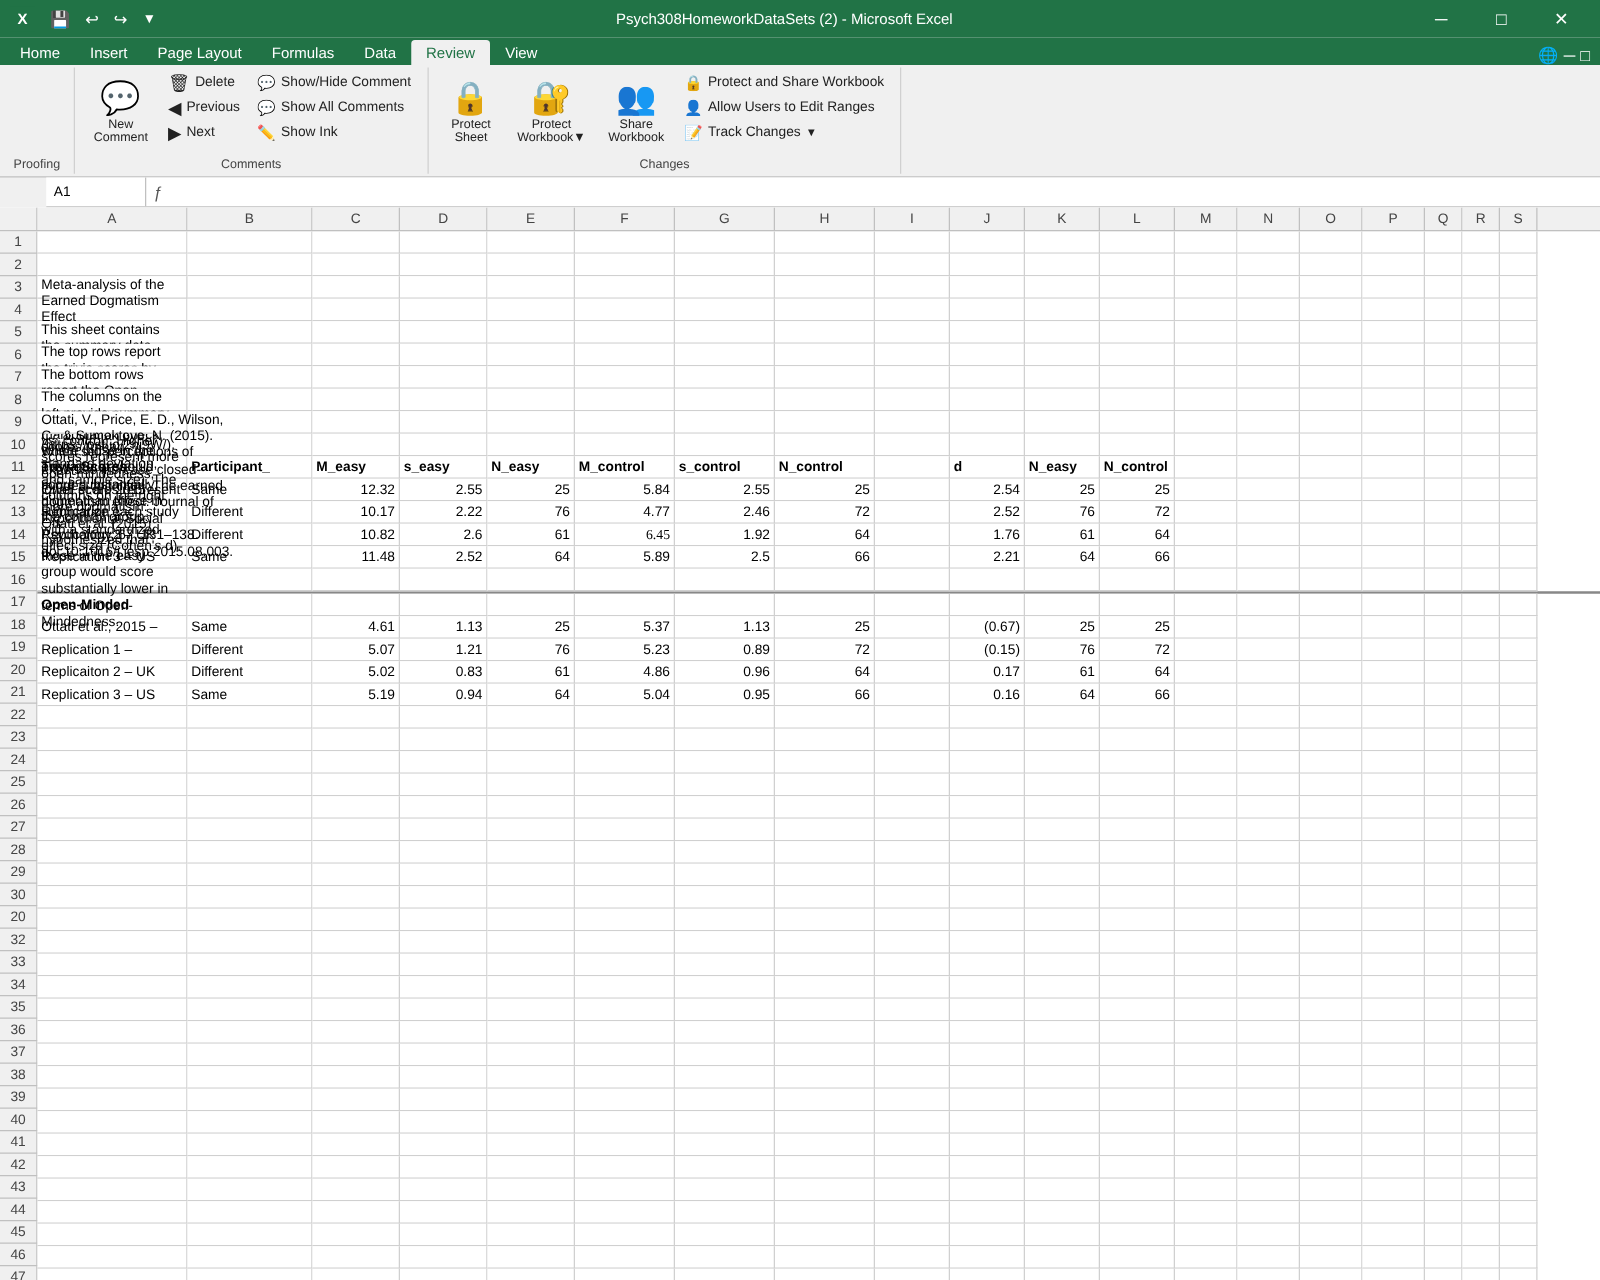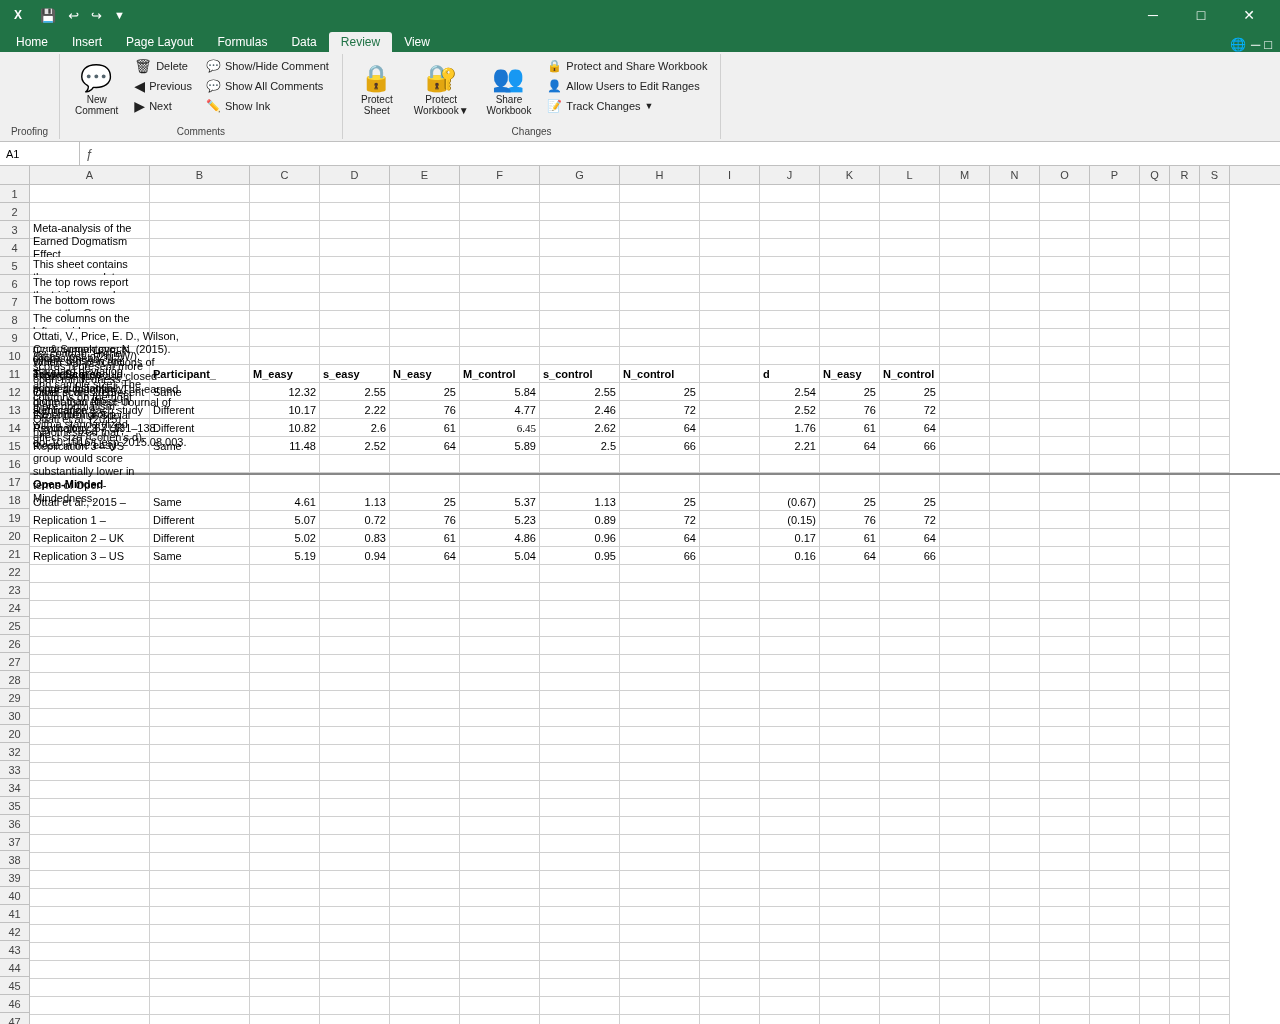--- a/index.html
+++ b/index.html
@@ -115,20 +115,21 @@
       gap: 0px;
     }
 
     
     .formula-bar {
       height: 24px;
       background: white;
       border-bottom: 1px solid #c0c0c0;
       display: flex;
       align-items: center;
+      margin-left: 37px;
     }
     .name-box {
       width: 80px;
       border-right: 1px solid #c0c0c0;
       padding: 0 6px;
       font-size: 11px;
       height: 100%;
       display: flex;
       align-items: center;
     }
@@ -221,20 +222,21 @@
 <div class="title-bar">
   <div class="left qat">
     <div style="width:20px;height:20px;background:#217346;display:flex;align-items:center;justify-content:center;margin-right:4px;">
       <span style="color:white;font-weight:bold;font-size:12px;">X</span>
     </div>
     <button class="qat-btn">💾</button>
     <button class="qat-btn">↩</button>
     <button class="qat-btn">↪</button>
     <span style="color:white;font-size:11px;margin-left:4px;">▼</span>
   </div>
+  <div class="title">Psych308HomeworkDataSets (2) - Microsoft Excel</div>
   <div class="controls">
     <button class="ctrl-btn">─</button>
     <button class="ctrl-btn">□</button>
     <button class="ctrl-btn close">✕</button>
   </div>
 </div>
 
 <div class="ribbon-tabs">
   <button class="ribbon-tab">Home</button>
   <button class="ribbon-tab">Insert</button>
@@ -697,21 +699,21 @@
           <div class="cell col-r" style="width: 30px; min-width: 30px;"></div>
           <div class="cell col-s" style="width: 30px; min-width: 30px;"></div>
         </div>
         <div class="grid-row">
           <div class="cell col-a" style="width: 120px; min-width: 120px;">Replicaiton 2 – UK</div>
           <div class="cell col-b" style="width: 100px; min-width: 100px;">Different</div>
           <div class="cell col-c" style="width: 70px; min-width: 70px; justify-content: flex-end;">10.82</div>
           <div class="cell col-d" style="width: 70px; min-width: 70px; justify-content: flex-end;">2.6</div>
           <div class="cell col-e" style="width: 70px; min-width: 70px; justify-content: flex-end;">61</div>
           <div class="cell col-f" style="width: 80px; min-width: 80px; justify-content: flex-end; font-family: Liberation Serif, serif;">6.45</div>
-          <div class="cell col-g" style="width: 80px; min-width: 80px; justify-content: flex-end;">2.62</div>
+          <div class="cell col-g" style="width: 80px; min-width: 80px; justify-content: flex-end;">1.92</div>
           <div class="cell col-h" style="width: 80px; min-width: 80px; justify-content: flex-end;">64</div>
           <div class="cell col-i" style="width: 60px; min-width: 60px;"></div>
           <div class="cell col-j" style="width: 60px; min-width: 60px; justify-content: flex-end;">1.76</div>
           <div class="cell col-k" style="width: 60px; min-width: 60px; justify-content: flex-end;">61</div>
           <div class="cell col-l" style="width: 60px; min-width: 60px; justify-content: flex-end;">64</div>
           <div class="cell col-m" style="width: 50px; min-width: 50px;"></div>
           <div class="cell col-n" style="width: 50px; min-width: 50px;"></div>
           <div class="cell col-o" style="width: 50px; min-width: 50px;"></div>
           <div class="cell col-p" style="width: 50px; min-width: 50px;"></div>
           <div class="cell col-q" style="width: 30px; min-width: 30px;"></div>
@@ -799,21 +801,21 @@
           <div class="cell col-o" style="width: 50px; min-width: 50px;"></div>
           <div class="cell col-p" style="width: 50px; min-width: 50px;"></div>
           <div class="cell col-q" style="width: 30px; min-width: 30px;"></div>
           <div class="cell col-r" style="width: 30px; min-width: 30px;"></div>
           <div class="cell col-s" style="width: 30px; min-width: 30px;"></div>
         </div>
         <div class="grid-row">
           <div class="cell col-a" style="width: 120px; min-width: 120px;">Replication 1 –</div>
           <div class="cell col-b" style="width: 100px; min-width: 100px;">Different</div>
           <div class="cell col-c" style="width: 70px; min-width: 70px; justify-content: flex-end;">5.07</div>
-          <div class="cell col-d" style="width: 70px; min-width: 70px; justify-content: flex-end;">0.72</div>
+          <div class="cell col-d" style="width: 70px; min-width: 70px; justify-content: flex-end;">1.21</div>
           <div class="cell col-e" style="width: 70px; min-width: 70px; justify-content: flex-end;">76</div>
           <div class="cell col-f" style="width: 80px; min-width: 80px; justify-content: flex-end;">5.23</div>
           <div class="cell col-g" style="width: 80px; min-width: 80px; justify-content: flex-end;">0.89</div>
           <div class="cell col-h" style="width: 80px; min-width: 80px; justify-content: flex-end;">72</div>
           <div class="cell col-i" style="width: 60px; min-width: 60px;"></div>
           <div class="cell col-j" style="width: 60px; min-width: 60px; justify-content: flex-end;">(0.15)</div>
           <div class="cell col-k" style="width: 60px; min-width: 60px; justify-content: flex-end;">76</div>
           <div class="cell col-l" style="width: 60px; min-width: 60px; justify-content: flex-end;">72</div>
           <div class="cell col-m" style="width: 50px; min-width: 50px;"></div>
           <div class="cell col-n" style="width: 50px; min-width: 50px;"></div>

